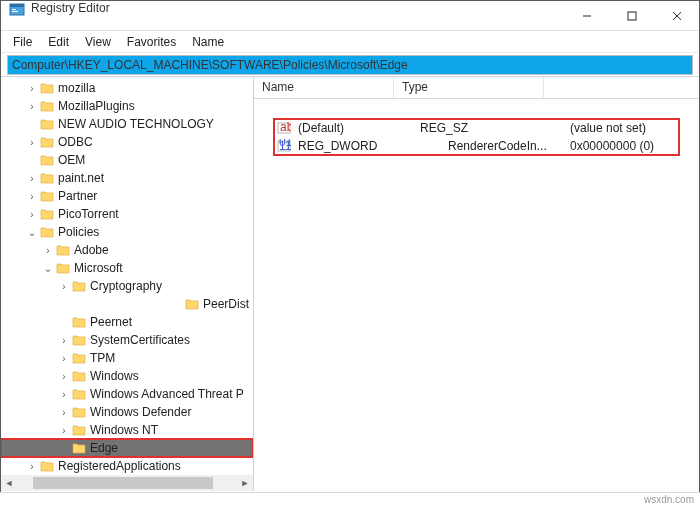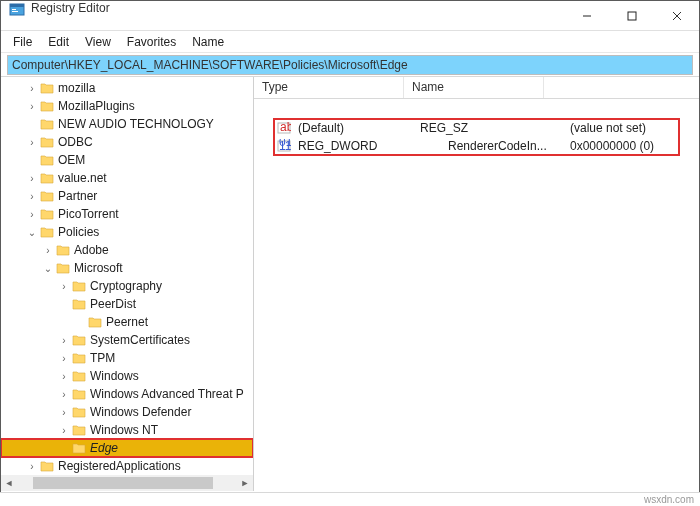--- a/index.html
+++ b/index.html
@@ -5,26 +5,26 @@
 * { margin: 0; padding: 0; box-sizing: border-box; font-family: 'Segoe UI', Tahoma, sans-serif; font-size: 12px; }
 body { background: #fff; width: 700px; height: 506px; overflow: hidden; border: 1px solid #5a5a5a; }
 .titlebar { height: 30px; display: flex; align-items: flex-start; padding-left: 8px; background: #fff; border-bottom: 1px solid #e0e0e0; }
 .titlebar .app-icon { width: 16px; height: 16px; margin-right: 6px; display: inline-flex; align-items: center; justify-content: center; }
 .titlebar .title { flex: 1; font-size: 12px; color: #333; }
 .win-controls { display: flex; height: 100%; }
 .win-controls div { width: 45px; display: flex; align-items: center; justify-content: center; color: #333; font-size: 13px; }
 .menubar { height: 22px; display: flex; align-items: center; padding: 0 4px; border-bottom: 1px solid #e8e8e8; }
 .menubar span { padding: 20px 8px; color: #222; cursor: default; }
 .addressbar { height: 24px; display: flex; align-items: center; padding: 2px 6px; border-bottom: 1px solid #d8d8d8; }
-.addressbar input { flex: 1; border: 1px solid #bdbdbd; padding: 2px 4px; font-size: 12px; background: #7dd3fc; color: #333; }
+.addressbar input { flex: 1; border: 1px solid #bdbdbd; padding: 2px 4px; font-size: 12px; background: #0ea5e9; color: #333; }
 .main { display: flex; height: calc(100% - 30px - 22px - 24px - 14px); }
 .tree-pane { width: 253px; overflow: auto; border-right: 1px solid #d0d0d0; position: relative; }
 .tree { padding: 2px 0 2px 0; }
 .node { display: flex; align-items: center; height: 18px; padding-right: 4px; white-space: nowrap; cursor: default; }
-.node.selected { outline: 2px solid #e03030; outline-offset: -1px; background: #eab308; font-style: italic; }
+.node.selected { outline: 2px solid #e03030; outline-offset: -1px; background: #737373; }
 .toggle { width: 14px; text-align: center; color: #666; font-size: 10px; user-select: none; }
 .folder { width: 16px; height: 14px; margin-right: 3px; display: inline-flex; align-items: center; justify-content: center; }
 .folder svg { width: 14px; height: 12px; }
 .node .label { color: #222; }
 .list-pane { flex: 1; overflow: auto; }
 .list-header { display: flex; height: 22px; border-bottom: 1px solid #d8d8d8; background: #fff; }
 .list-header .col { padding: 3px 8px; color: #333; border-right: 1px solid #e6e6e6; }
 .col-name { width: 140px; }
 .col-type { width: 150px; }
 .col-data { flex: 1; }
@@ -132,21 +132,21 @@
           </span>
           <span class="label">OEM</span>
         </div>
         <div class="node" style="padding-left: 24px;">
           <span class="toggle">›</span>
           <span class="folder">
             <svg viewBox="0 0 14 12">
               <path d="M1 2h4l1 1h7v8H1z" fill="#ffd76b" stroke="#d9a93a" stroke-width="0.6"></path>
             </svg>
           </span>
-          <span class="label">value.net</span>
+          <span class="label">paint.net</span>
         </div>
         <div class="node" style="padding-left: 24px;">
           <span class="toggle">›</span>
           <span class="folder">
             <svg viewBox="0 0 14 12">
               <path d="M1 2h4l1 1h7v8H1z" fill="#ffd76b" stroke="#d9a93a" stroke-width="0.6"></path>
             </svg>
           </span>
           <span class="label">Partner</span>
         </div>
@@ -188,30 +188,30 @@
         </div>
         <div class="node" style="padding-left: 56px;">
           <span class="toggle">›</span>
           <span class="folder">
             <svg viewBox="0 0 14 12">
               <path d="M1 2h4l1 1h7v8H1z" fill="#ffd76b" stroke="#d9a93a" stroke-width="0.6"></path>
             </svg>
           </span>
           <span class="label">Cryptography</span>
         </div>
-        <div class="node" style="padding-left: 56px;">
+        <div class="node" style="padding-left: 56px; justify-content: flex-end;">
           <span class="toggle"></span>
           <span class="folder">
             <svg viewBox="0 0 14 12">
               <path d="M1 2h4l1 1h7v8H1z" fill="#ffd76b" stroke="#d9a93a" stroke-width="0.6"></path>
             </svg>
           </span>
           <span class="label">PeerDist</span>
         </div>
-        <div class="node" style="padding-left: 72px;">
+        <div class="node" style="padding-left: 56px;">
           <span class="toggle"></span>
           <span class="folder">
             <svg viewBox="0 0 14 12">
               <path d="M1 2h4l1 1h7v8H1z" fill="#ffd76b" stroke="#d9a93a" stroke-width="0.6"></path>
             </svg>
           </span>
           <span class="label">Peernet</span>
         </div>
         <div class="node" style="padding-left: 56px;">
           <span class="toggle">›</span>
@@ -296,22 +296,22 @@
         </div>
       </div>
     <div class="scroll-area">
       <div class="arrow">◄</div>
       <div class="thumb"></div>
       <div class="arrow right">►</div>
     </div>
   </div>
   <div class="list-pane">
     <div class="list-header">
+      <div class="col col-name">Name</div>
       <div class="col col-type">Type</div>
-      <div class="col col-name">Name</div>
     </div>
     <div class="rows" id="rows">
         <div class="row">
           <span class="icon">
             <svg width="14" height="14">
               <rect x="1" y="2" width="12" height="10" fill="#fff" stroke="#b8b8b8"></rect>
               <text x="3" y="10" font-size="8" fill="#d02d2d">ab</text>
             </svg>
           </span>
           <span class="cell col-name" style="width: 122px;">(Default)</span>

